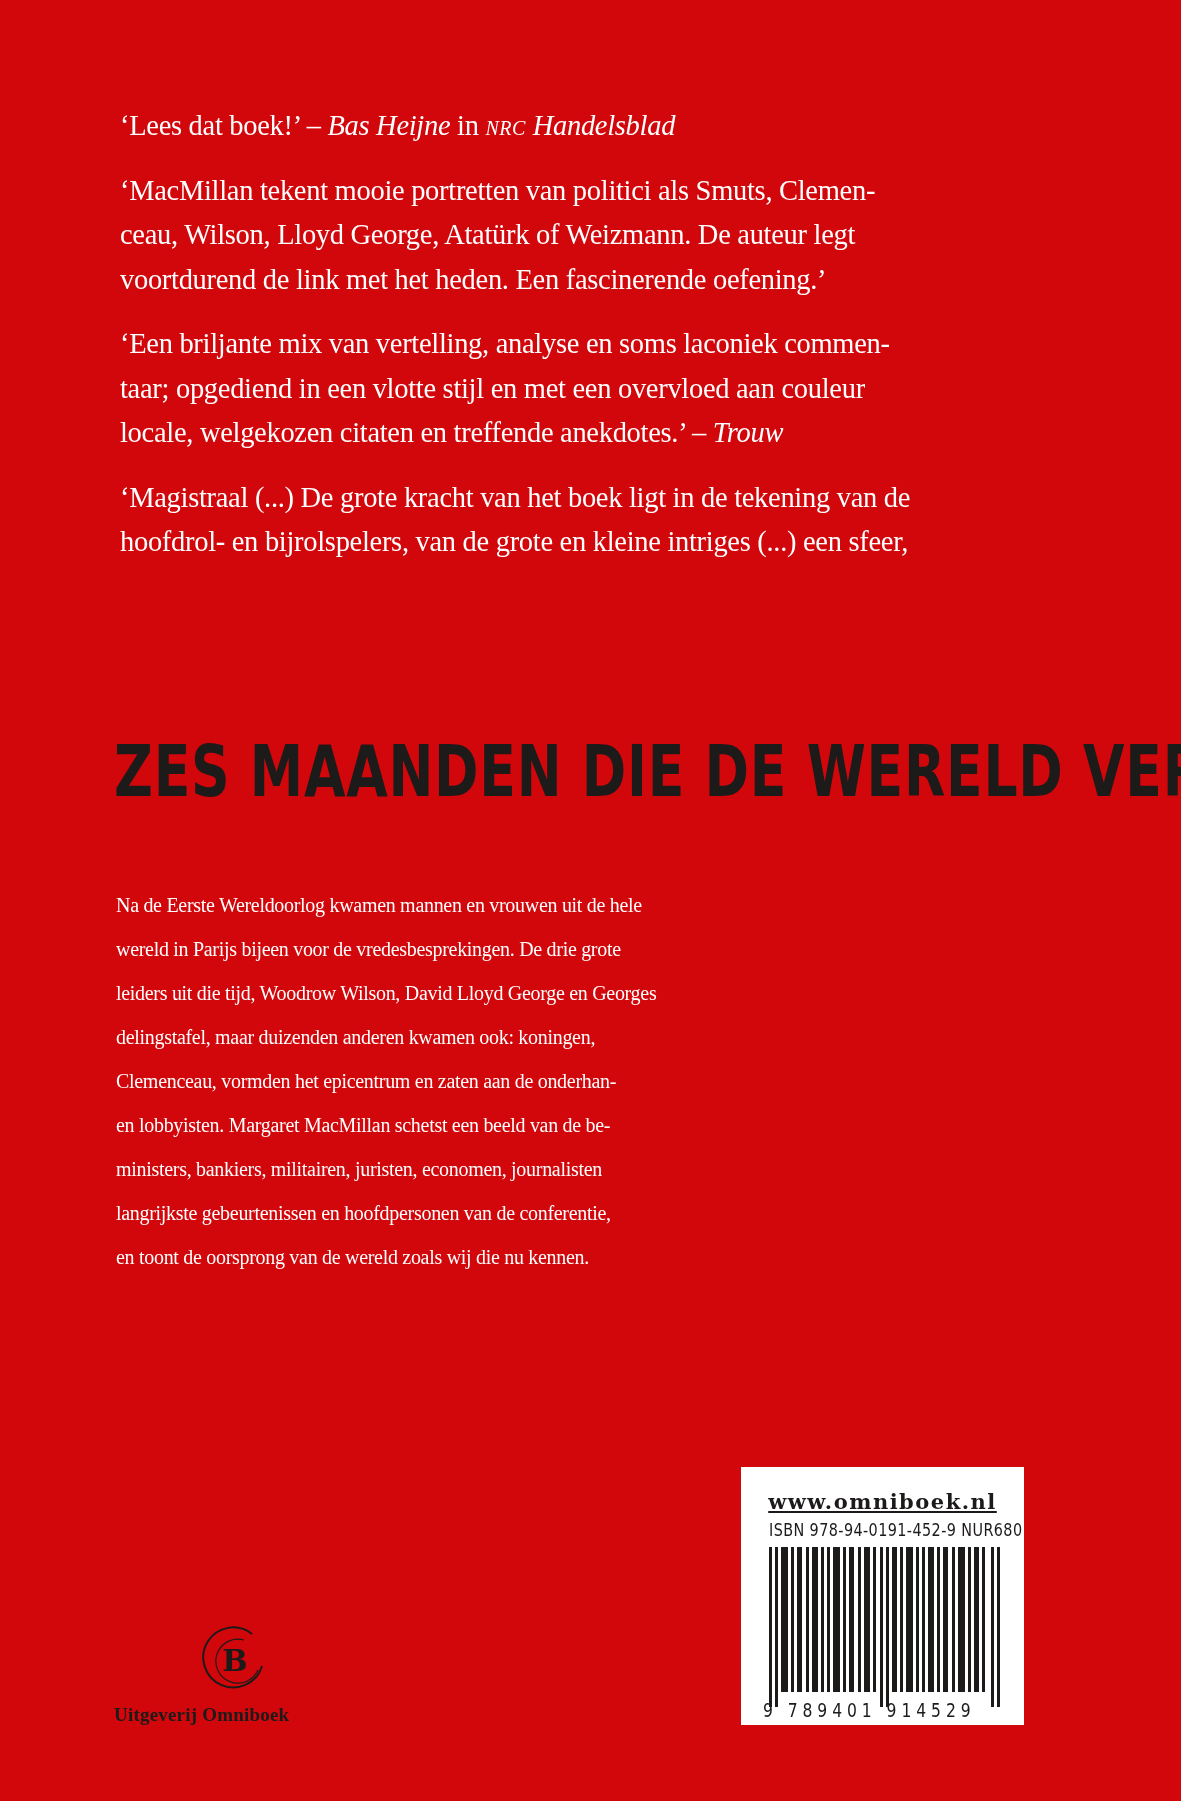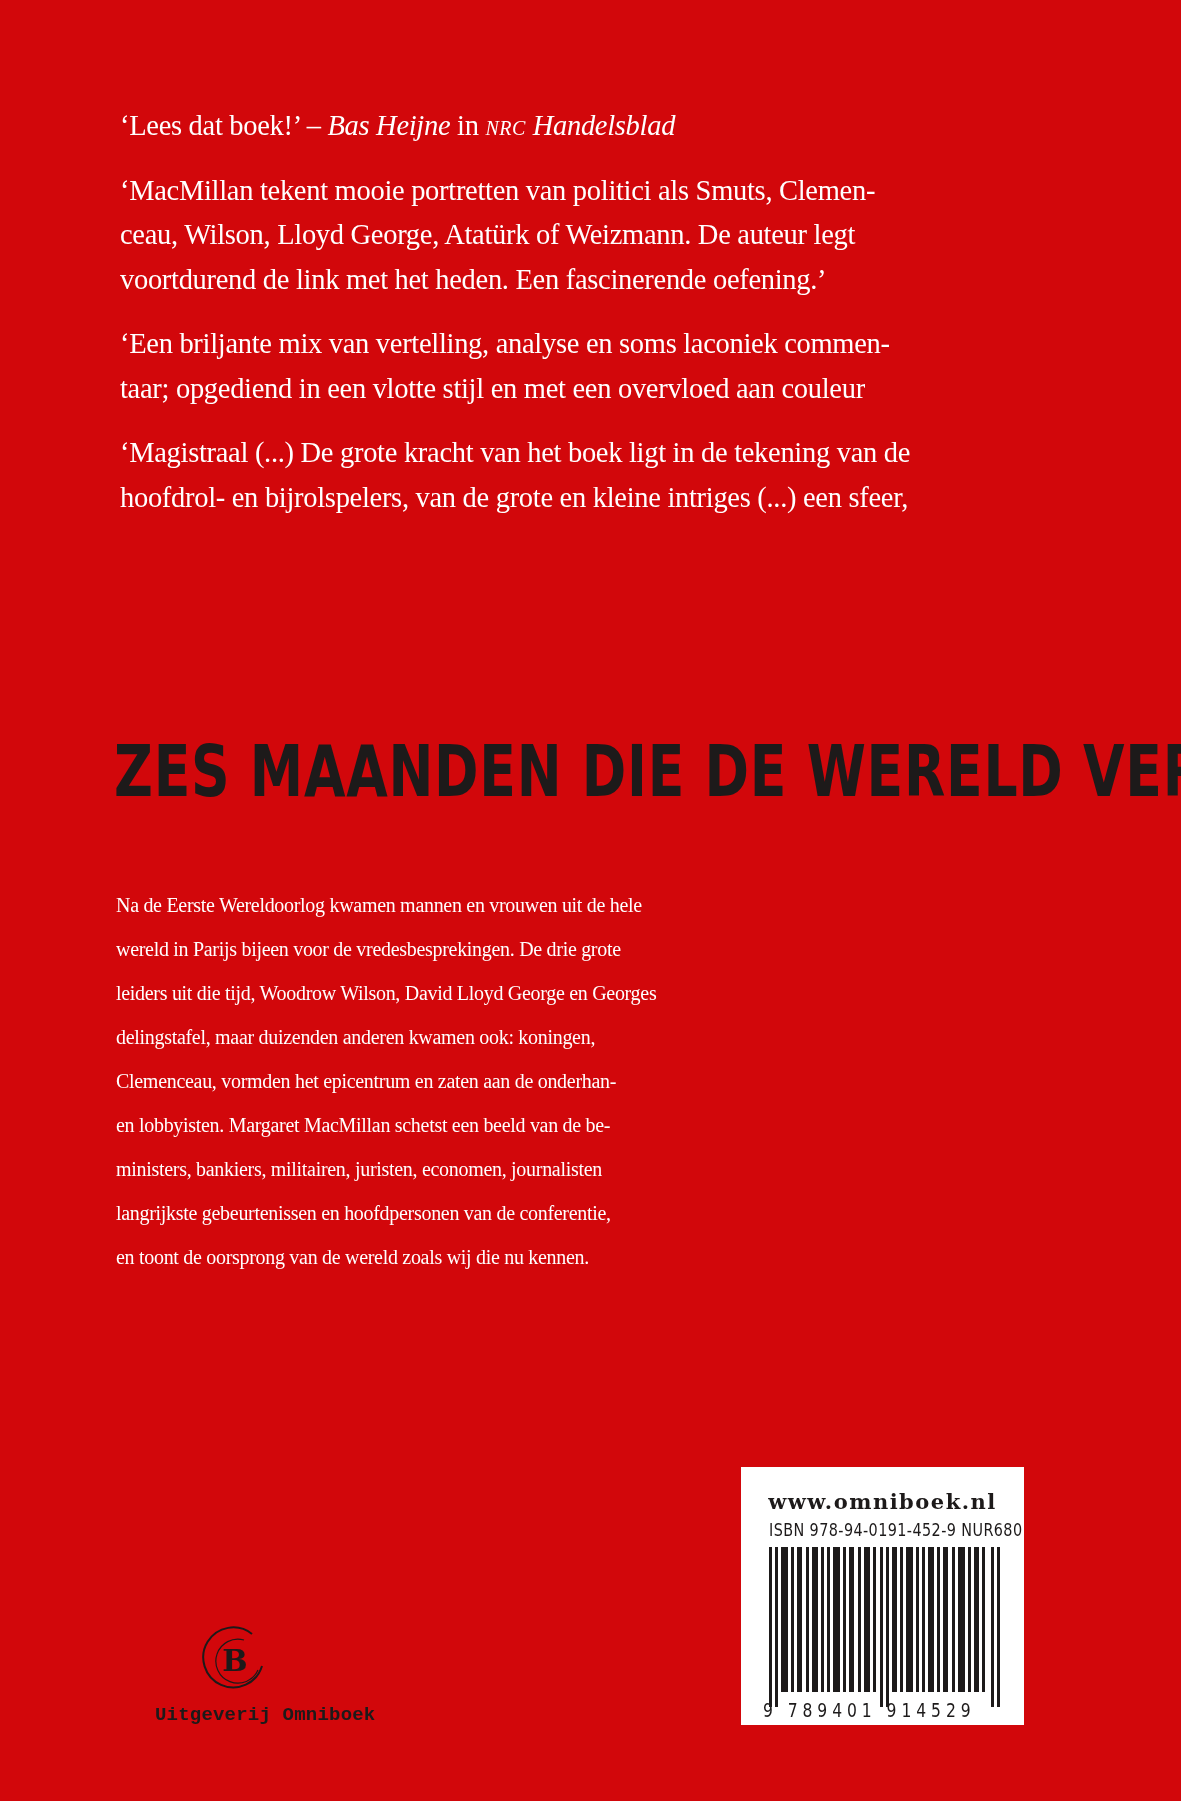--- a/index.html
+++ b/index.html
@@ -36,60 +36,61 @@
     letter-spacing: -0.3px;
   }
   .blurb .line { display: block; white-space: nowrap; }
   .barcode-box {
     position: absolute; left: 741px; top: 1467px; width: 283px; height: 258px;
     background: #ffffff; color: #1d1a1a;
   }
   .bc-url {
     position: absolute; left: 0; top: 22px; width: 283px; text-align: center;
     font-family: "DejaVu Serif", serif; font-weight: bold;
-    font-size: 21px; letter-spacing: 1.5px;
+    font-size: 21px; letter-spacing: 1.5px; text-decoration: underline;
   }
   .bc-isbn {
     position: absolute; left: 28px; top: 52px; width: 240px;
     font-family: "DejaVu Sans", sans-serif; font-size: 18px;
     transform: scaleX(0.8); transform-origin: left top;
     white-space: nowrap; letter-spacing: 0.5px;
   }
   .bc-bars { position: absolute; left: 28px; top: 80px; width: 232px; height: 160px; }
   .bc-digits {
     position: absolute; left: 22px; top: 232px; width: 240px;
     font-family: "DejaVu Sans", sans-serif; font-size: 19px;
     white-space: nowrap; letter-spacing: 6px;
     transform: scaleX(0.82); transform-origin: left top;
   }
   .publisher {
     position: absolute; left: 114px; top: 1622px; width: 260px; height: 110px;
   }
   .pub-logo { position: absolute; left: 86px; top: 2px; width: 70px; height: 72px; }
   .pub-name {
     position: absolute; left: 0; top: 82px;
-    font-family: Liberation Mono, monospace; font-weight: bold;
-    font-size: 19px; color: #1d1a1a; white-space: nowrap; letter-spacing: 0.2px; margin-left: 41px;
+    font-family: Liberation Serif, serif; font-weight: bold;
+    font-size: 19px; color: #1d1a1a; white-space: nowrap; letter-spacing: 0.2px;
   }
 </style>
 </head>
 <body>
 
 <div class="quotes">
   <p class="quote">
     <span class="line"><span>‘Lees dat boek!’ – </span><em>Bas Heijne</em><span> in </span><em class="smallcaps">nrc</em><em> Handelsblad</em></span>
   </p>
   <p class="quote">
     <span class="line">‘MacMillan tekent mooie portretten van politici als Smuts, Clemen-</span>
     <span class="line">ceau, Wilson, Lloyd George, Atatürk of Weizmann. De auteur legt</span>
     <span class="line">voortdurend de link met het heden. Een fascinerende oefening.’</span>
   </p>
   <p class="quote">
     <span class="line">‘Een briljante mix van vertelling, analyse en soms laconiek commen-</span>
     <span class="line">taar; opgediend in een vlotte stijl en met een overvloed aan couleur</span>
+    <span class="line"><span>locale, welgekozen citaten en treffende anekdotes.’ – </span><em>Trouw</em></span>
   </p>
   <p class="quote">
     <span class="line">‘Magistraal (...) De grote kracht van het boek ligt in de tekening van de</span>
     <span class="line">hoofdrol- en bijrolspelers, van de grote en kleine intriges (...) een sfeer,</span>
   </p>
 </div>
 
 <div class="headline">ZES MAANDEN DIE DE WERELD VERANDERDEN</div>
 
 <div class="blurb">

